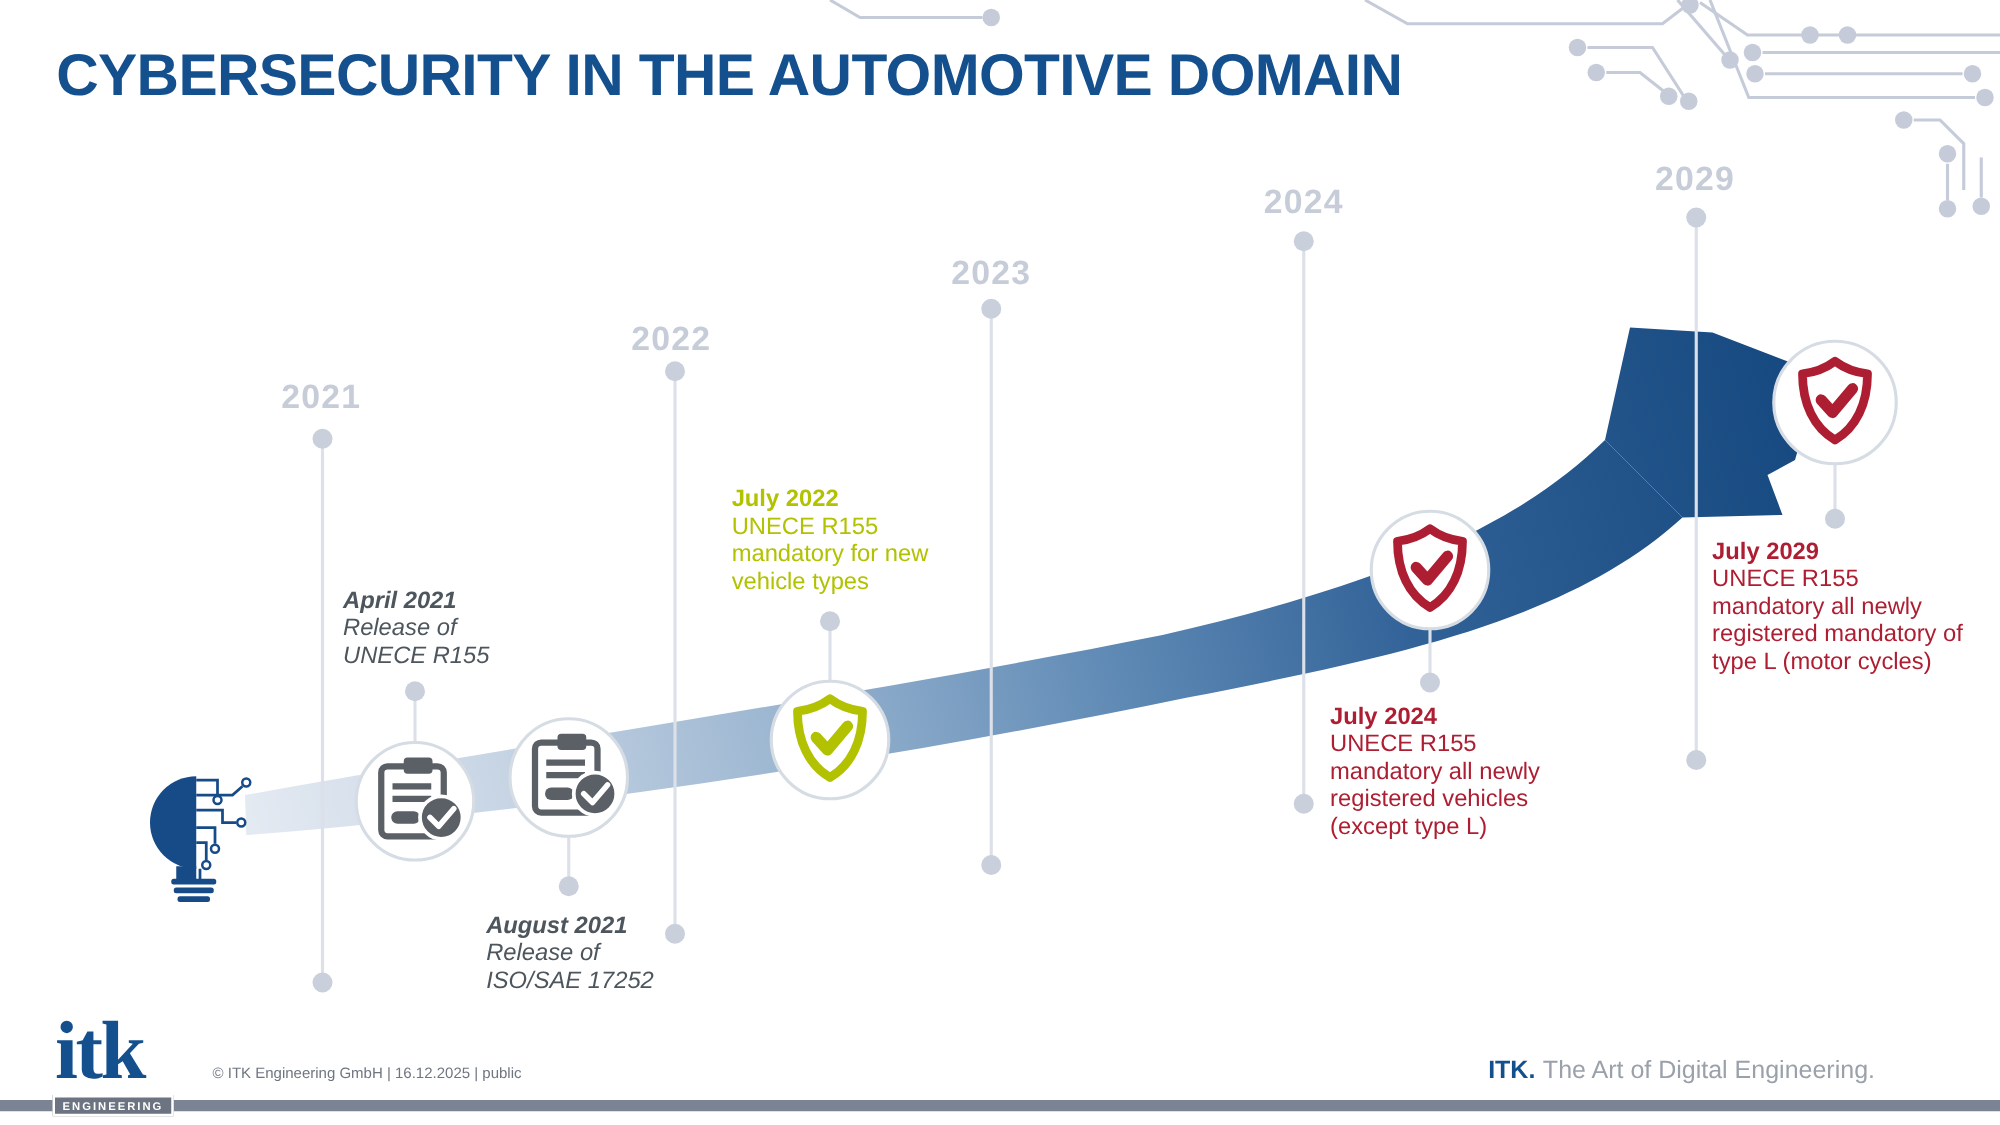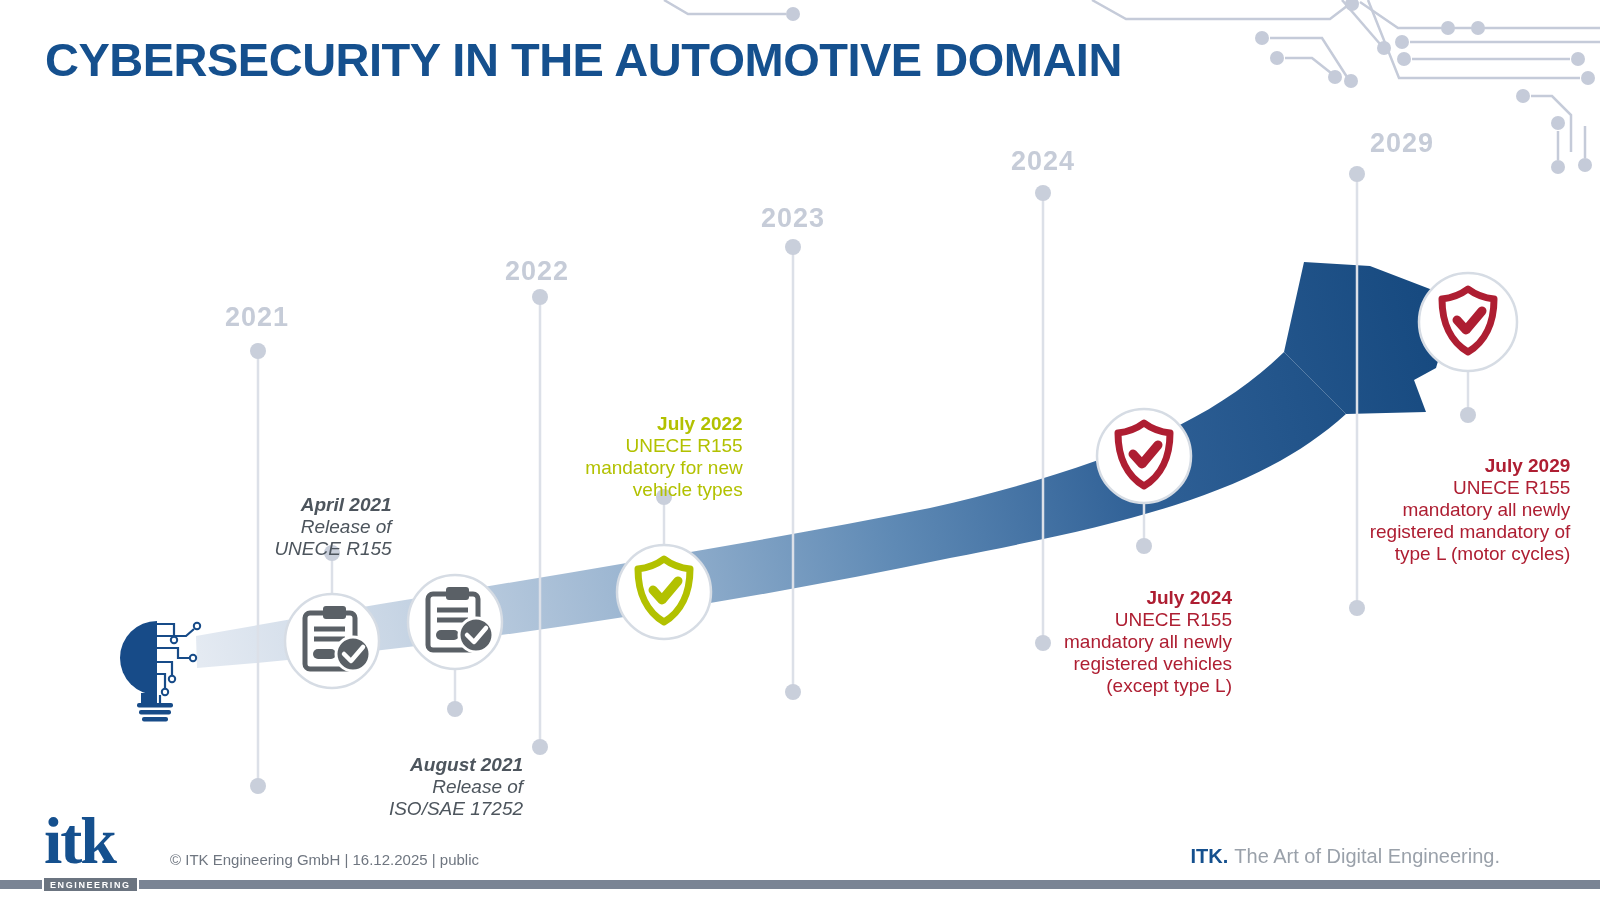--- a/index.html
+++ b/index.html
@@ -15,29 +15,29 @@
   }
   .subtitle {
     position:absolute; left:45px; top:92px; font-size:42px; font-weight:400;
     color:#15508E; white-space:nowrap;
   }
   .year {
     position:absolute; transform:translateX(-50%); font-size:27px; font-weight:700;
     color:#C6CCD8; letter-spacing:1px; white-space:nowrap;
   }
   .event {
-    position:absolute; transform:translateX(-50%); text-align:right;
-    font-size:19px; line-height:22px; white-space:nowrap;margin-top:24px;
+    position:absolute; transform:translateX(-50%); text-align:left;
+    font-size:19px; line-height:22px; white-space:nowrap;
   }
   .event .event-date { font-weight:700; }
   .slate { color:#4D555D;font-style:italic; }
   .green { color:#B2C100; }
   .red   { color:#AE1E32; }
   .copyright {
-    position:absolute; left:170px; top:851px; font-size:15px; color:#6F7680;
+    position:absolute; left:170px; top:851px; font-size:12px; color:#6F7680;
     white-space:nowrap;
   }
   .tagline {
     position:absolute; right:100px; top:845px; font-size:20px; color:#9AA1AA;
     white-space:nowrap;
   }
   .tagline .brand { color:#15508E; font-weight:700; margin-right:6px; }
   .bottom-bar {
     position:absolute; left:0; top:880px; width:1600px; height:9px; background:#7A8494;
   }
@@ -194,21 +194,21 @@
       </g>
     </g>
   </svg>
 
   <div class="title">CYBERSECURITY IN THE AUTOMOTIVE DOMAIN</div>
 
   <div class="year" style="left:257px;  top:302px;">2021</div>
   <div class="year" style="left:537px;  top:256px;">2022</div>
   <div class="year" style="left:793px;  top:203px;">2023</div>
   <div class="year" style="left:1043px; top:146px;">2024</div>
-  <div class="year" style="left:1402px; top:128px;text-align:right;">2029</div>
+  <div class="year" style="left:1356px; top:128px;text-align:right;">2029</div>
 
   <div class="event slate" style="left:333px; top:470px;">
     <div class="event-date">April 2021</div>
     <div class="event-line">Release of</div>
     <div class="event-line">UNECE R155</div>
   </div>
 
   <div class="event slate" style="left:456px; top:730px;">
     <div class="event-date">August 2021</div>
     <div class="event-line">Release of</div>

